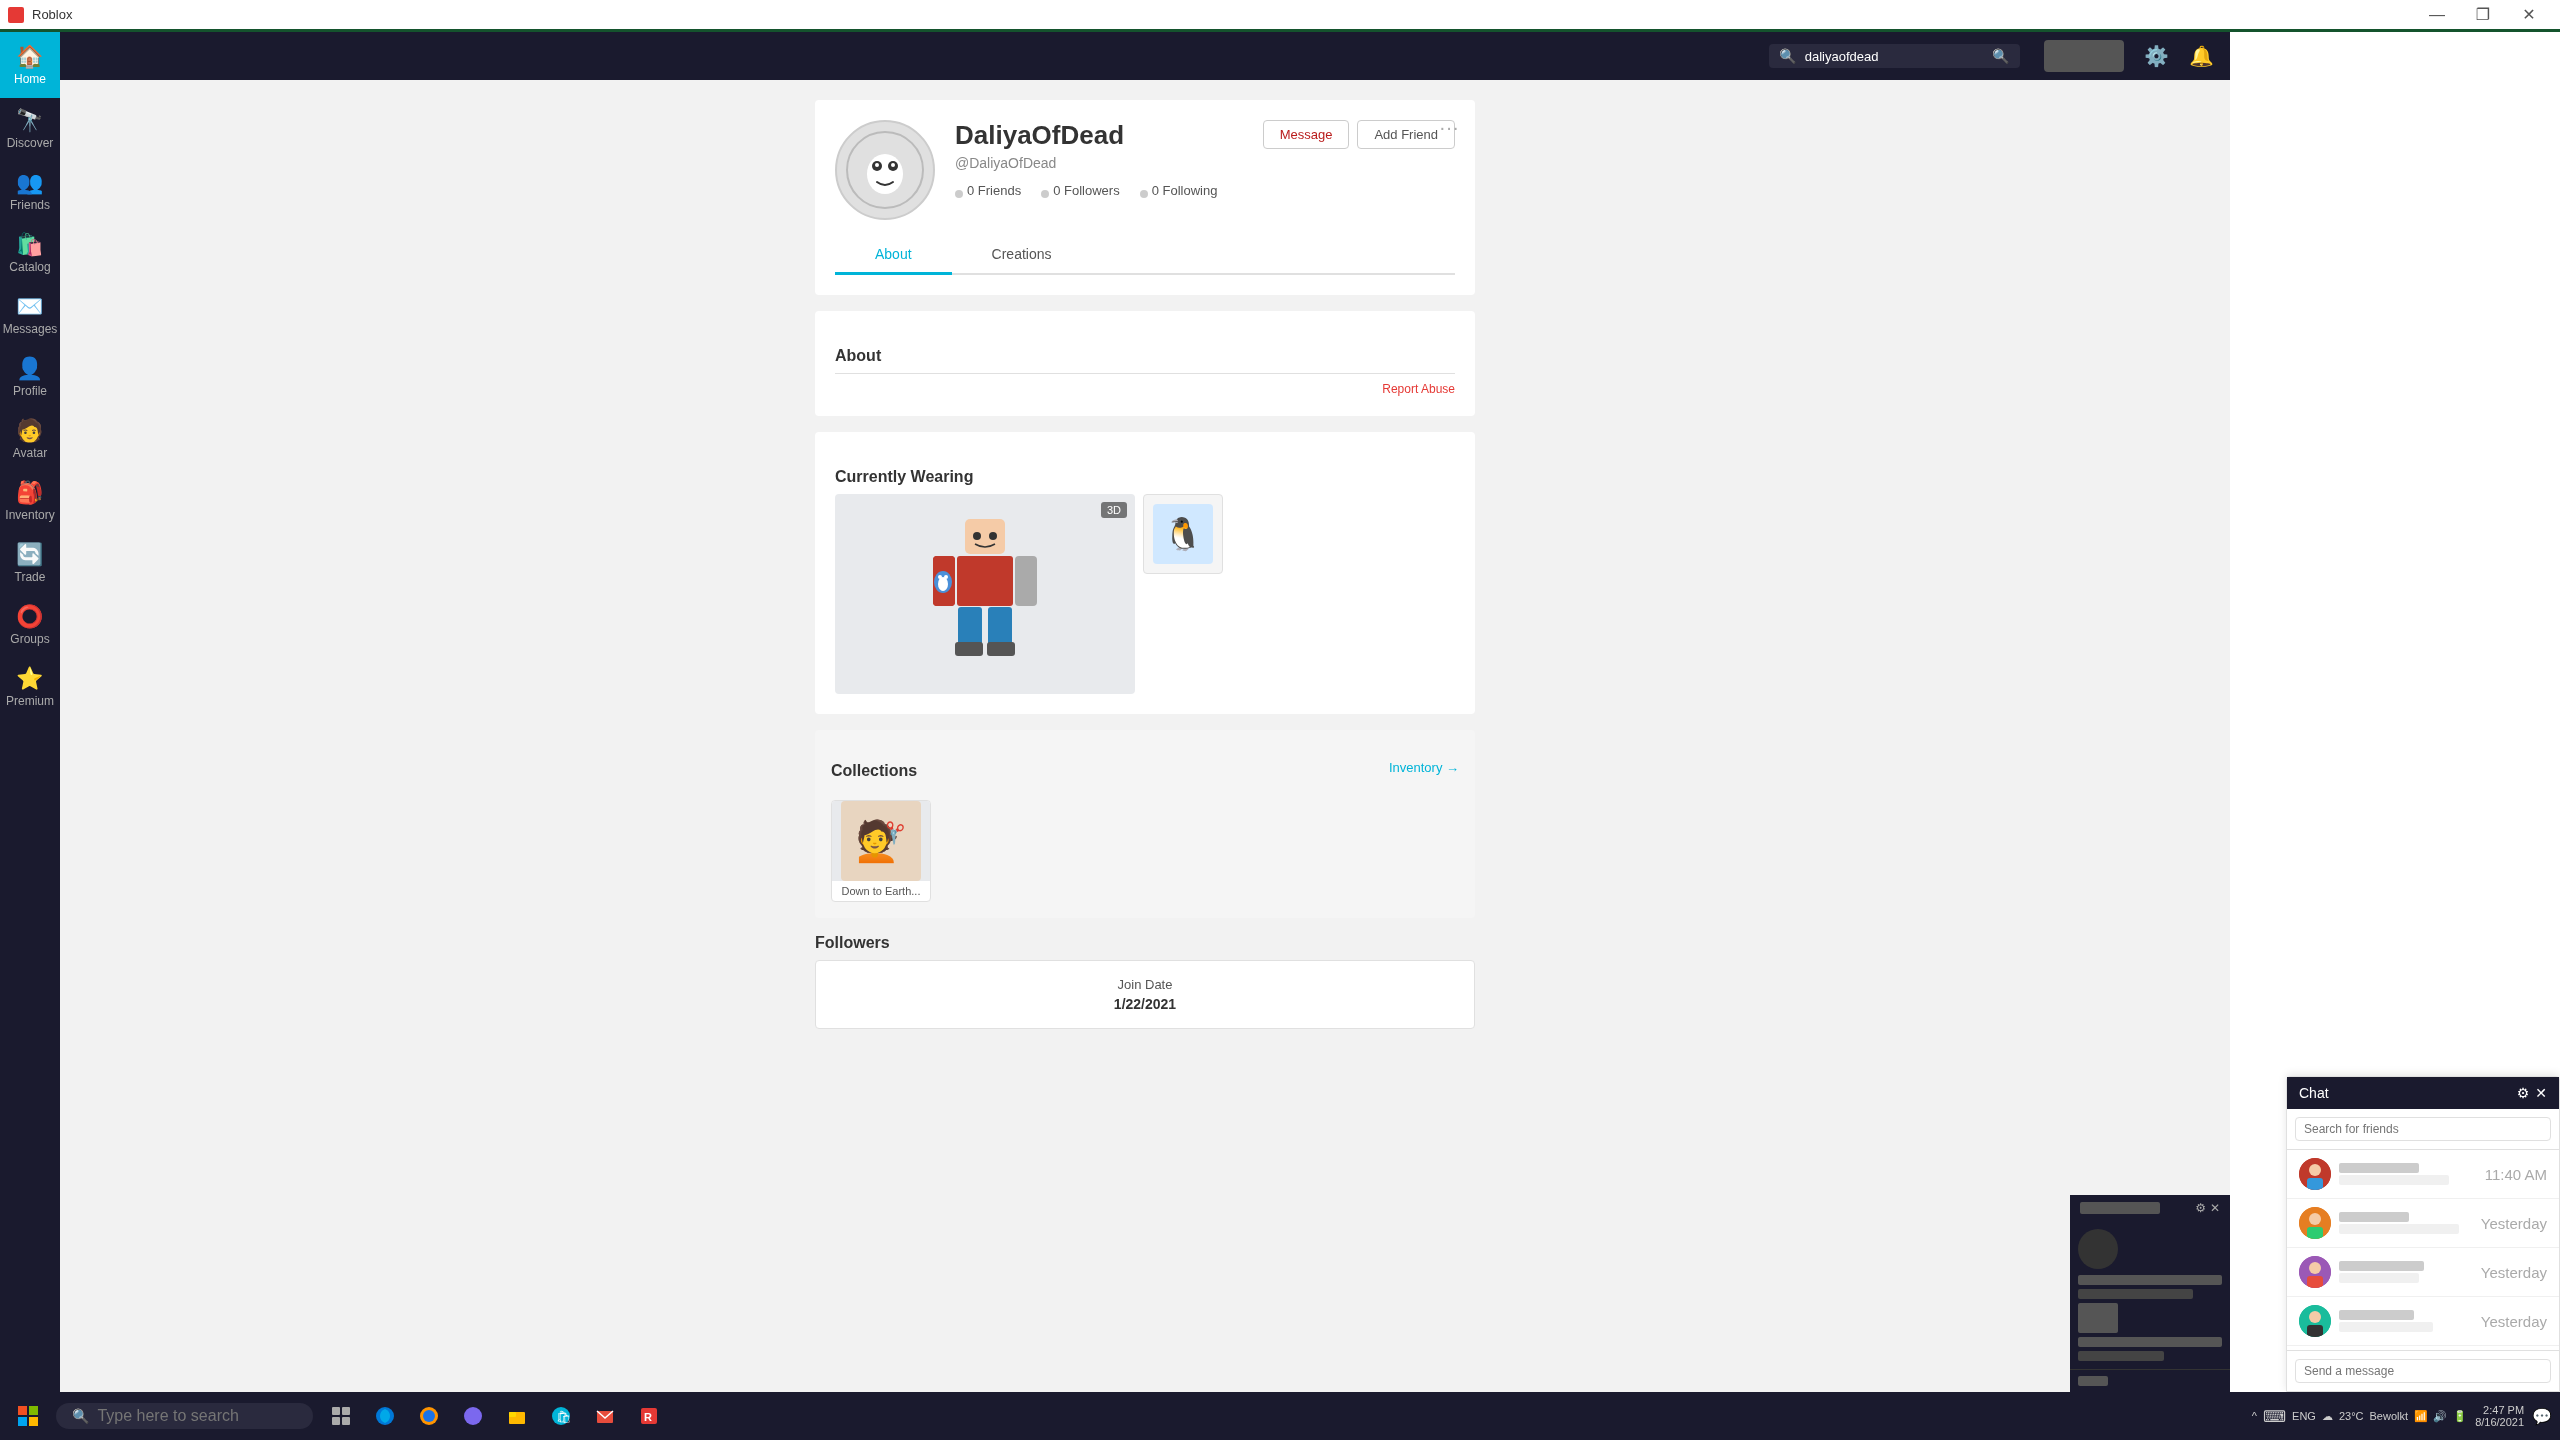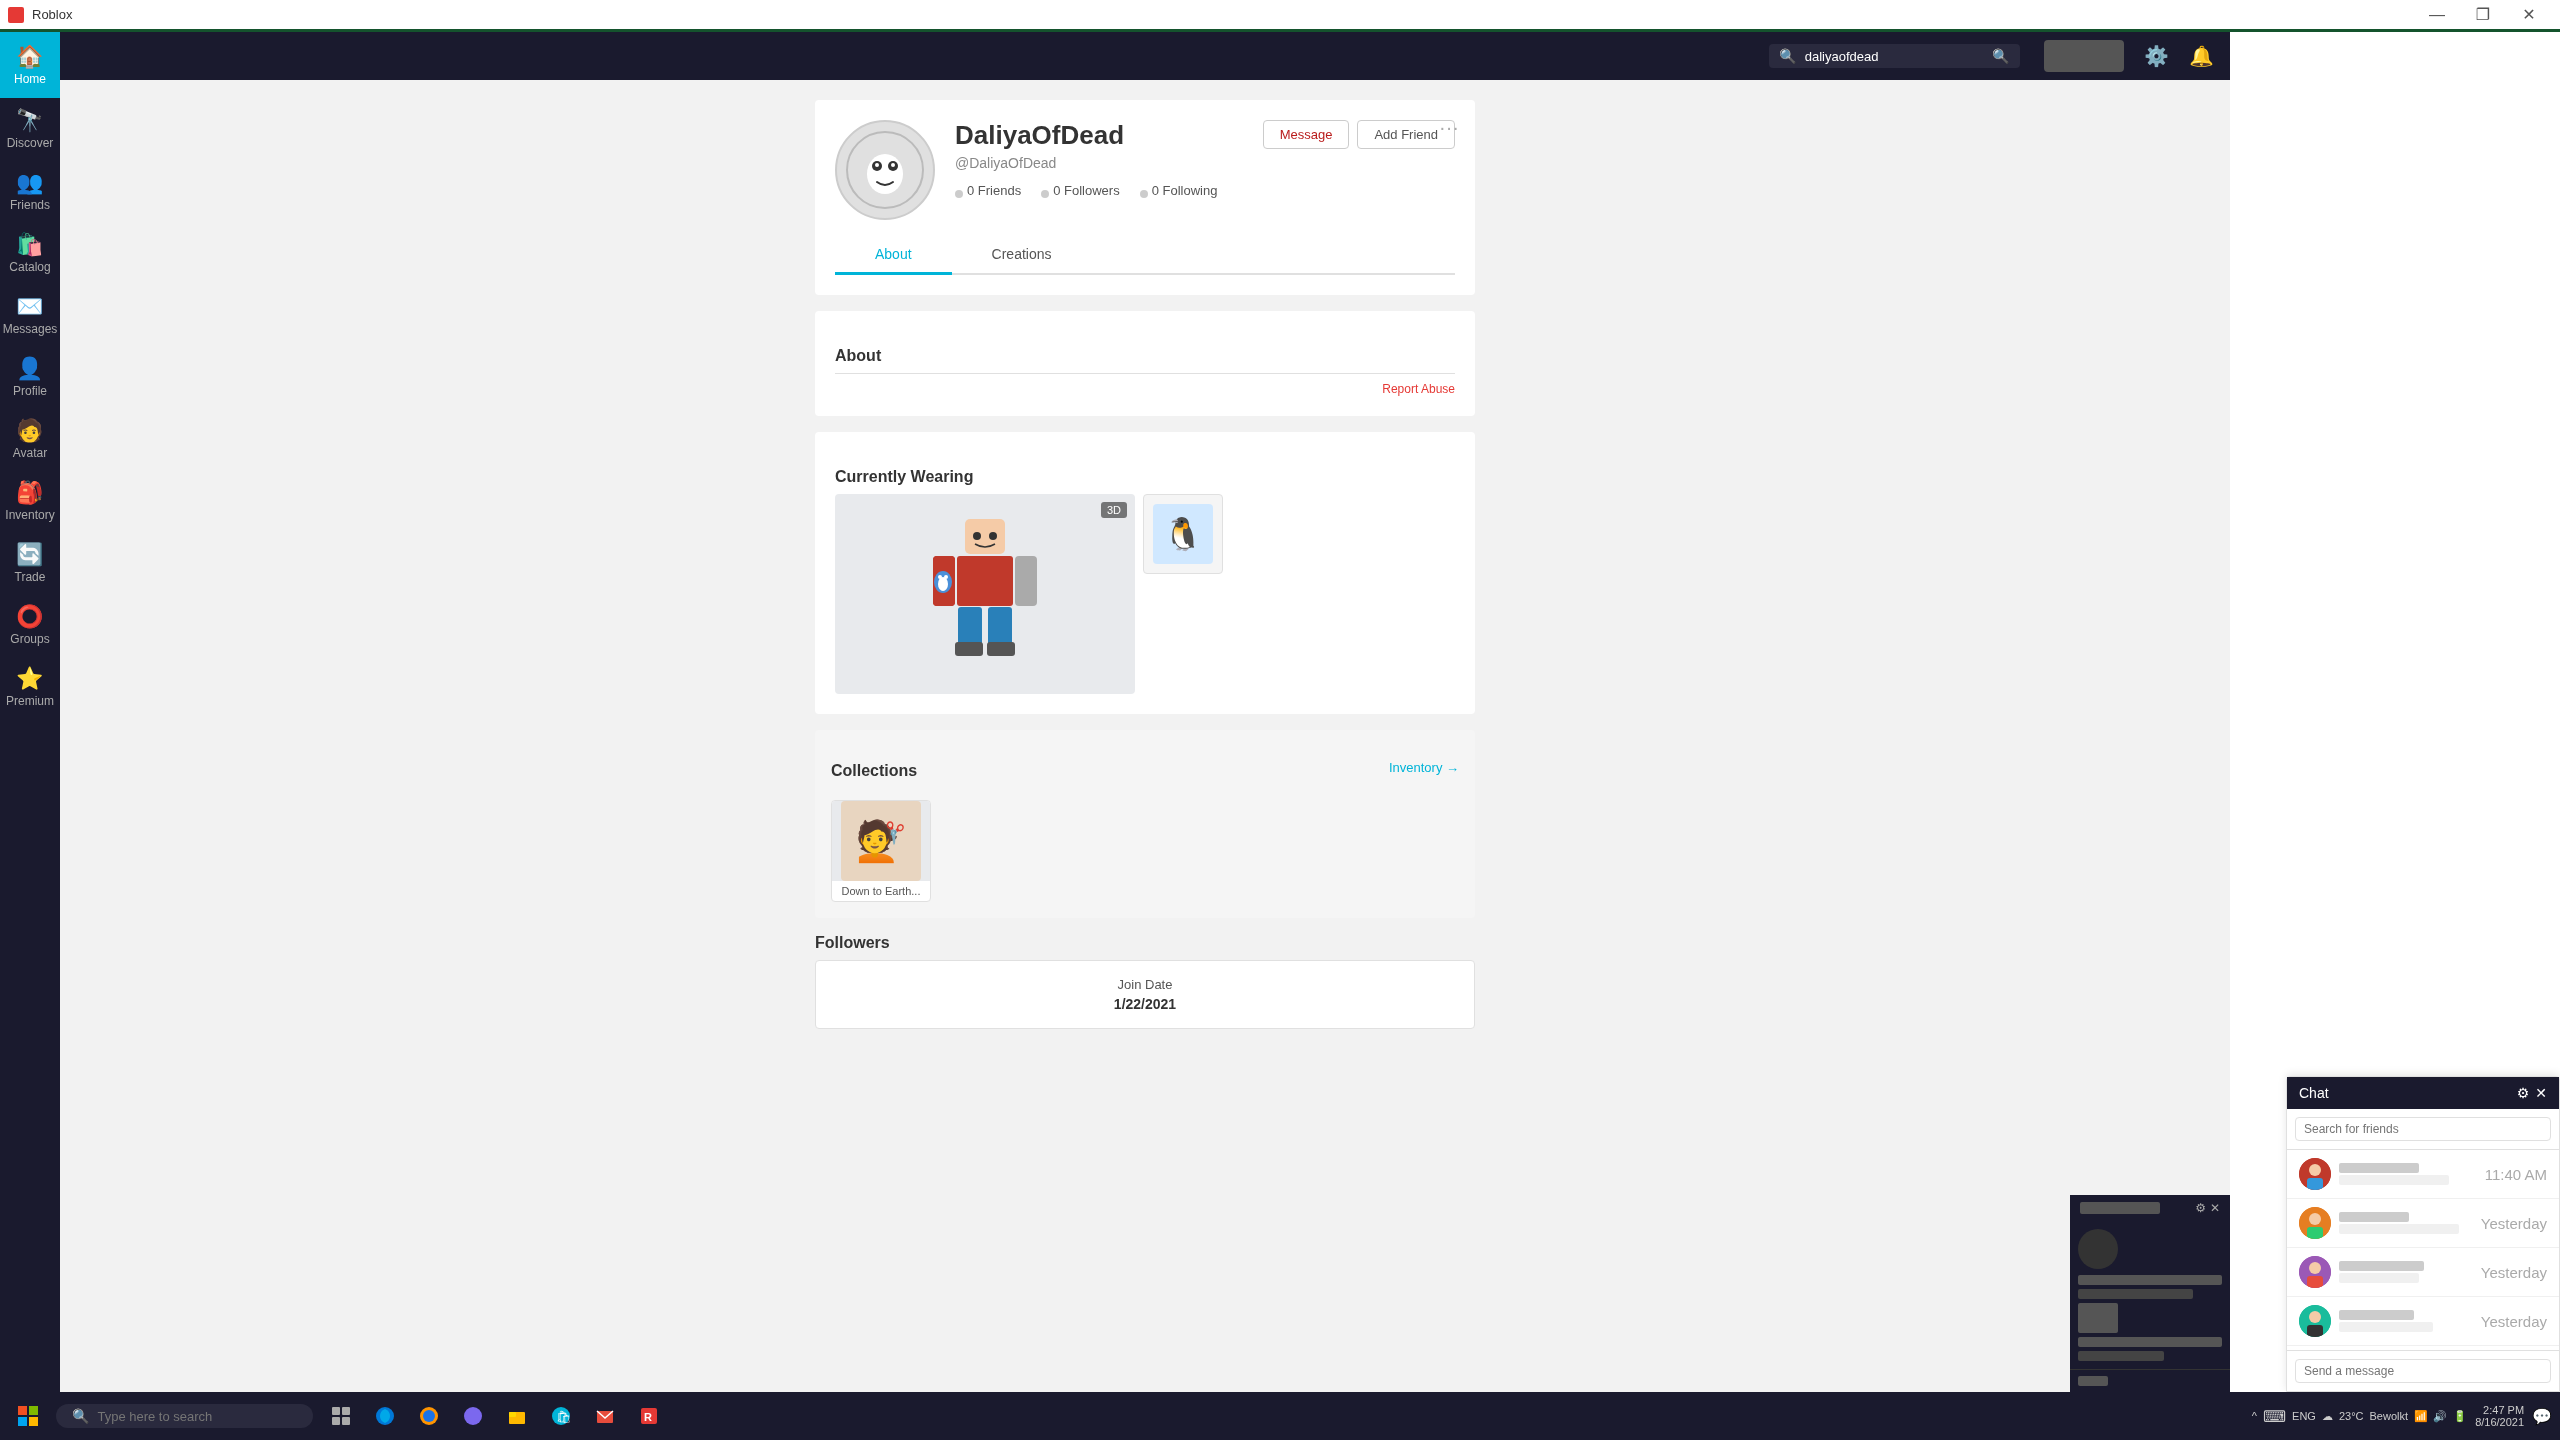--- a/index.html
+++ b/index.html
@@ -315,21 +315,21 @@
     .taskbar-start { width: 40px; height: 40px; display: flex; align-items: center; justify-content: center; cursor: pointer; }
     .taskbar-search {
       display: flex;
       align-items: center;
       background: #2a2a3e;
       border-radius: 20px;
       padding: 4px 16px;
       gap: 8px;
       margin-left: 8px;
     }
-    .taskbar-search-input { background: transparent; border: none; outline: none; color: #84cc16; font-size: 13px; width: 200px; }
+    .taskbar-search-input { background: transparent; border: none; outline: none; color: #84cc16; font-size: 16px; width: 200px; }
     .taskbar-icons { display: flex; align-items: center; gap: 4px; margin-left: 8px; }
     .taskbar-icon { width: 40px; height: 40px; display: flex; align-items: center; justify-content: center; cursor: pointer; border-radius: 4px; }
     .taskbar-right { margin-left: auto; display: flex; align-items: center; gap: 8px; color: #ccc; font-size: 11px; }
     .taskbar-time { text-align: right; }
 
     
     .main-with-sidebar { display: flex; flex: 1; overflow: hidden; }
     .main-scroll { flex: 1; overflow-y: auto; background: #f2f2f2; }
 
     

